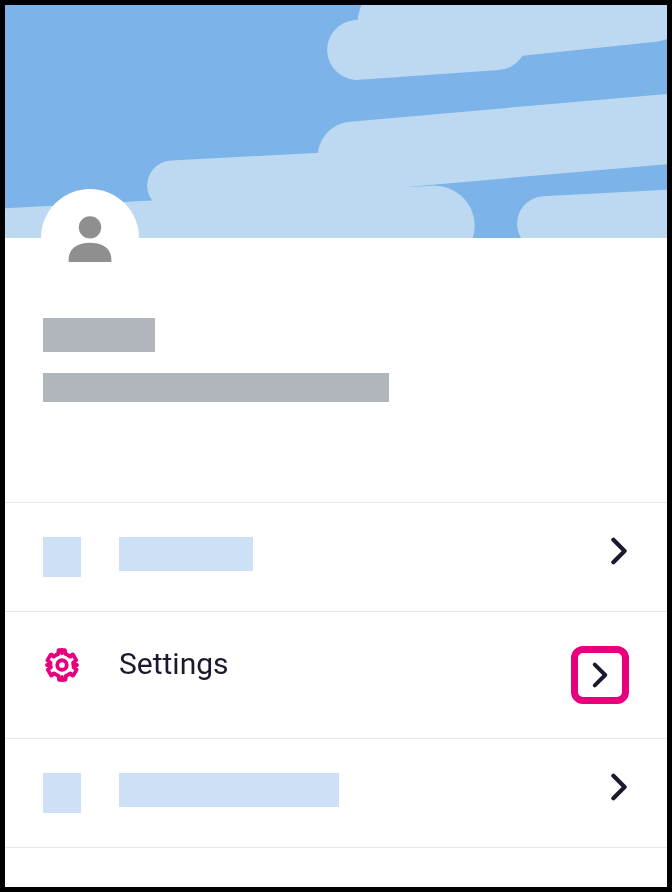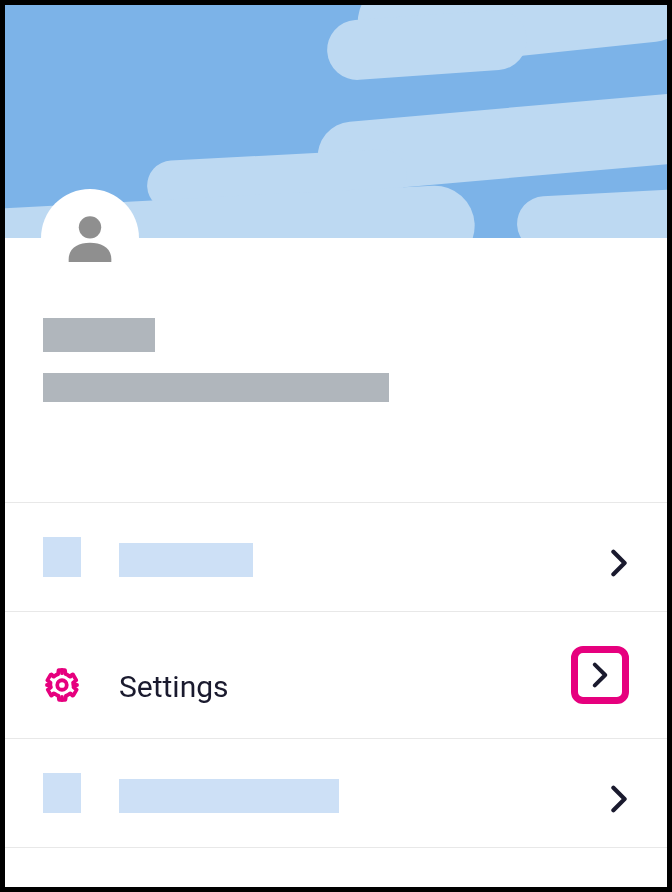--- a/index.html
+++ b/index.html
@@ -103,21 +103,21 @@
       width: 346px;
       height: 29px;
       background: #b0b6bc;
       margin-top: 21px;
     }
     .menu-list {
       margin-top: 70px;
     }
     .menu-item {
       display: flex;
-      align-items: flex-end;
+      align-items: flex-start;
       padding: 34px 38px;
       border-top: 1px solid #e8e8e8;
       cursor: pointer;
       position: relative;
     }
     .menu-item:last-child {
       border-bottom: 1px solid #e8e8e8;
     }
     .menu-icon-placeholder {
       width: 38px;

